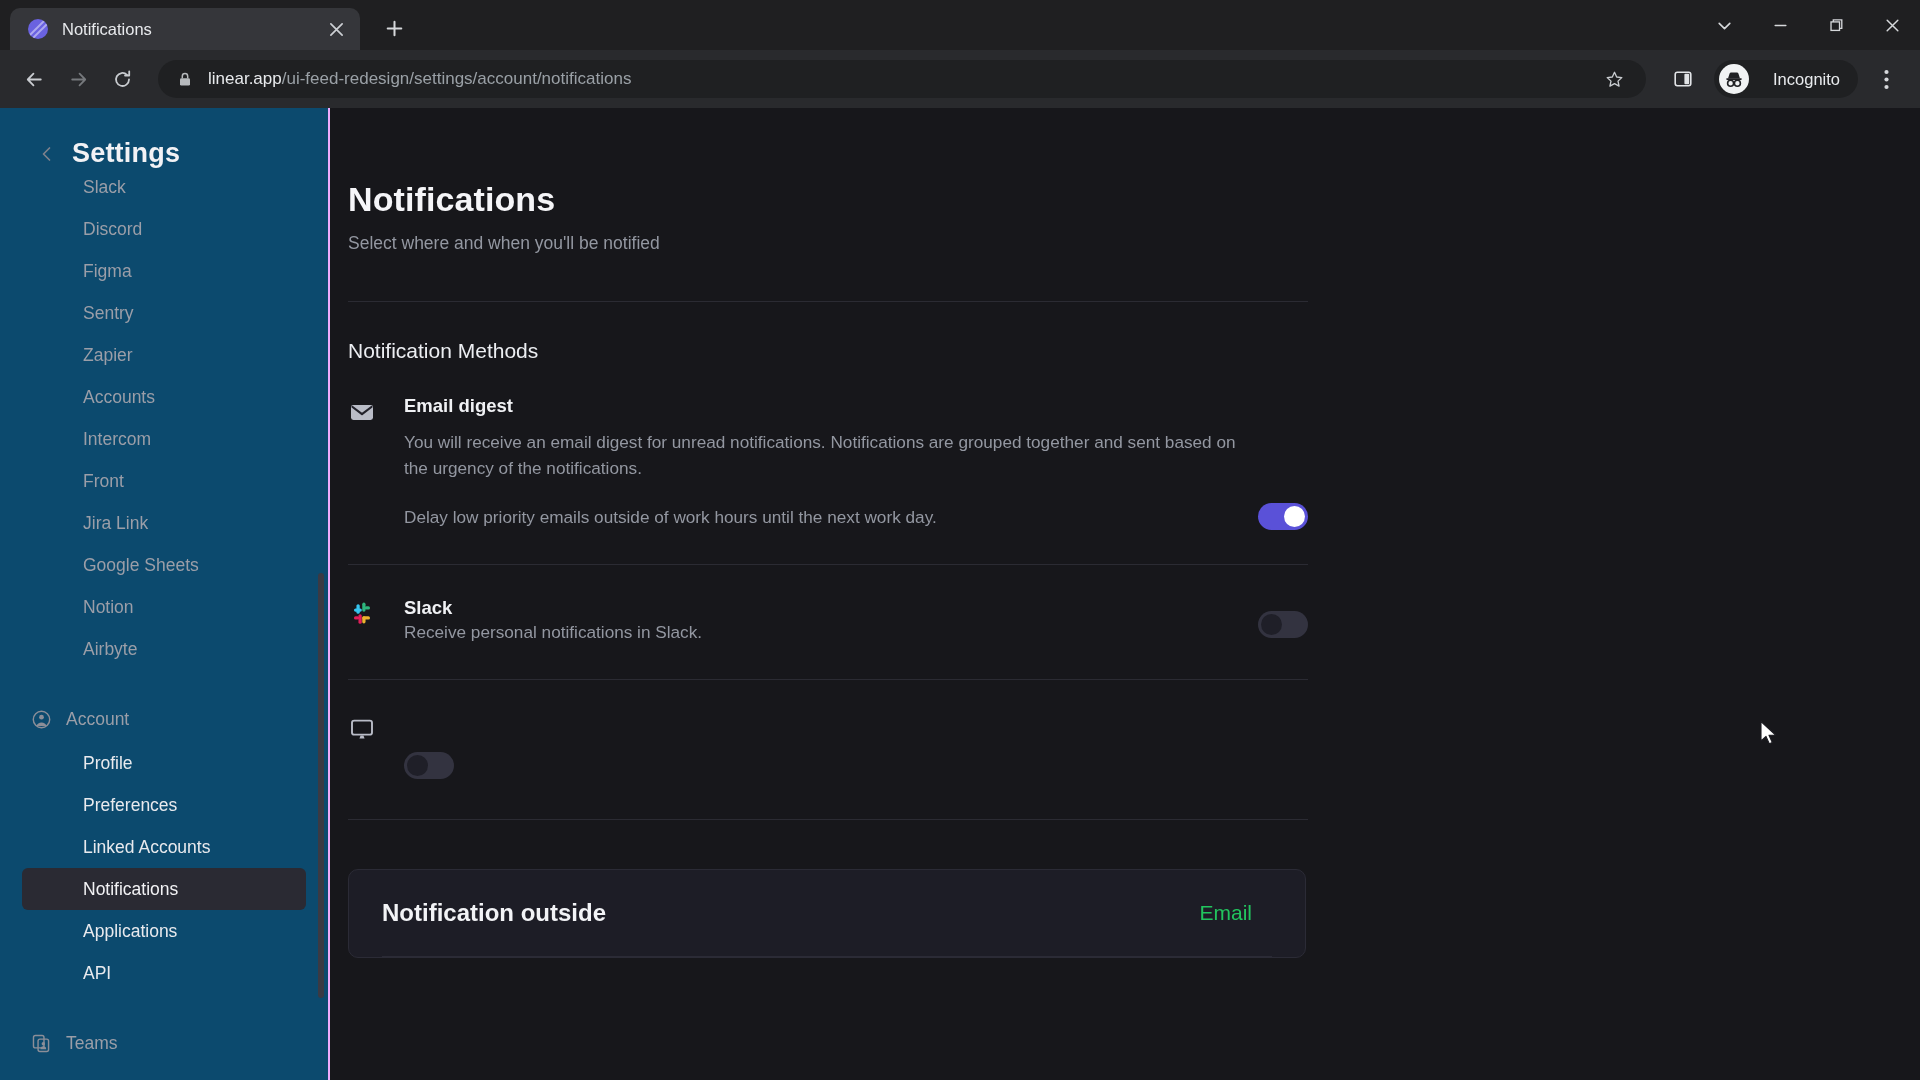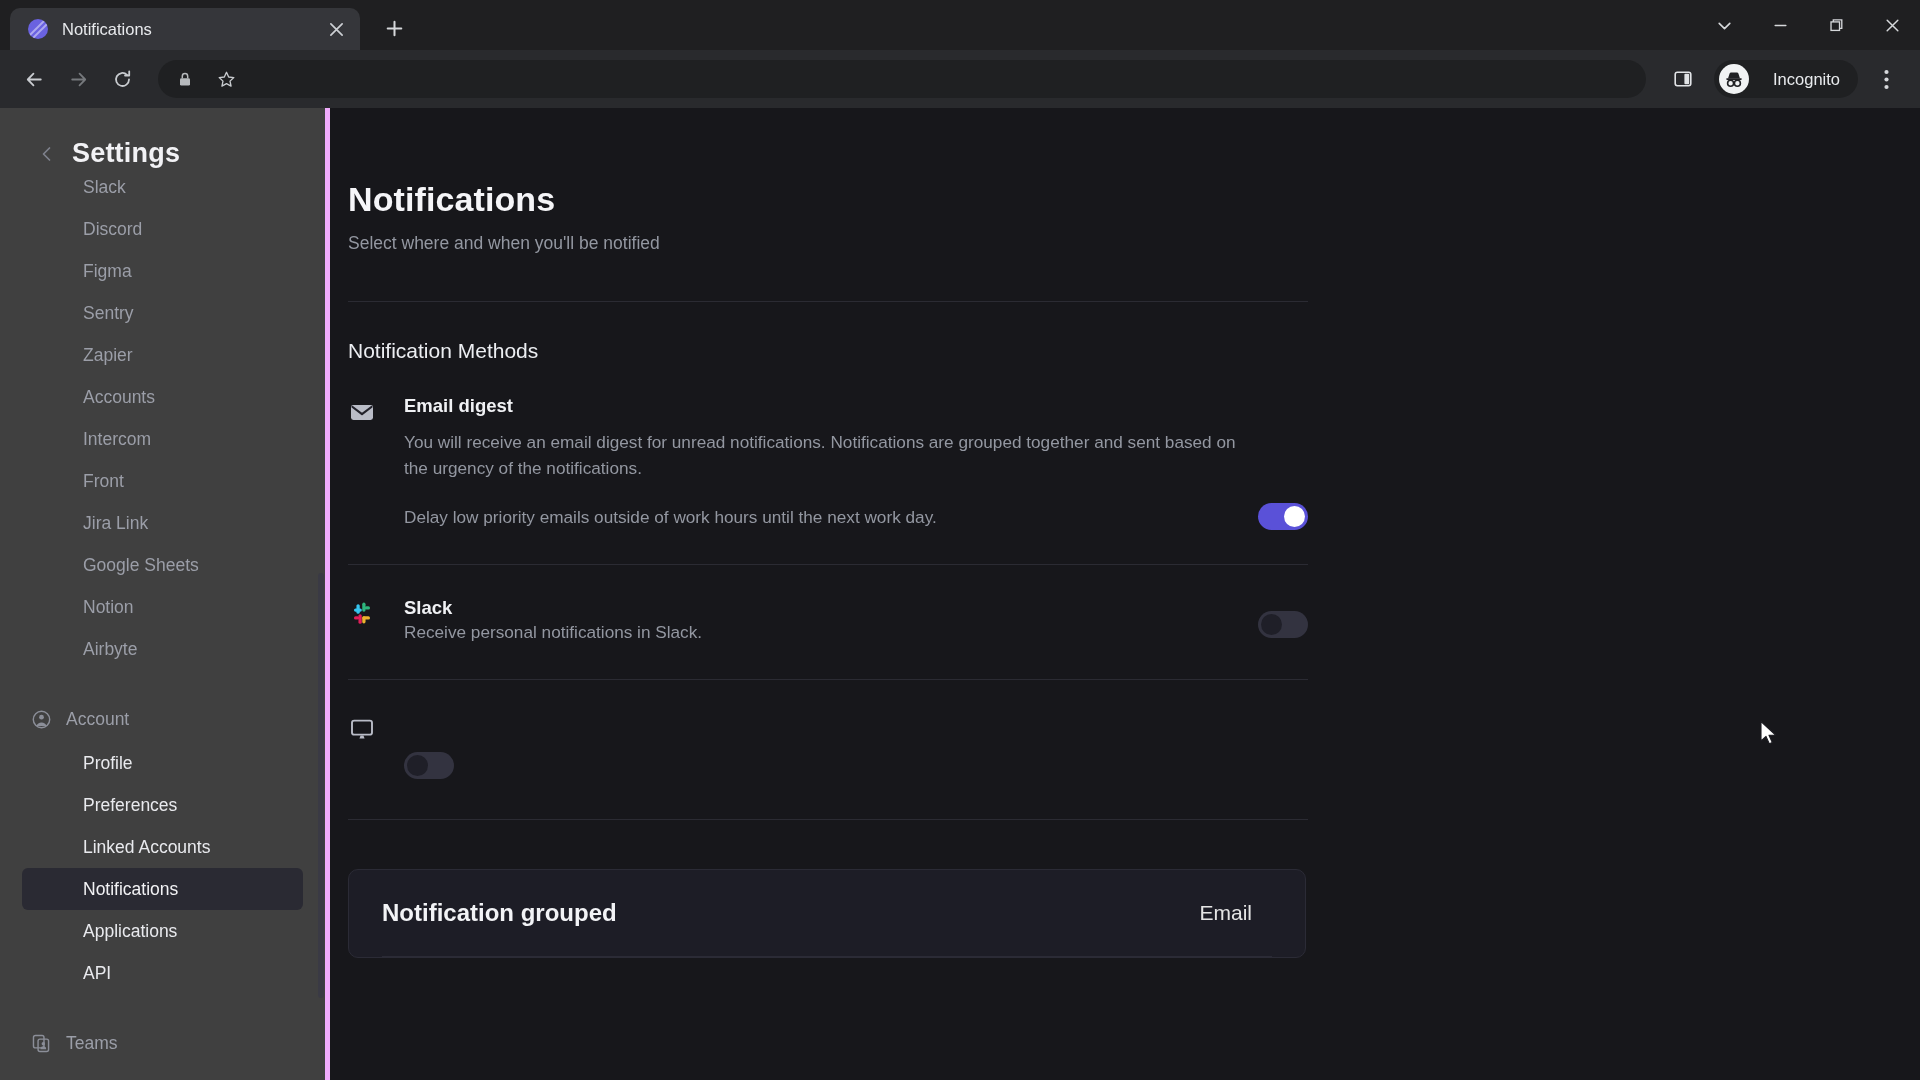--- a/index.html
+++ b/index.html
@@ -82,22 +82,22 @@
     display: flex; align-items: center; justify-content: center; color: #202124;
   }
   .incognito-label { color: #e8eaed; font-size: 16.5px; }
   .menu-btn { width: 40px; height: 40px; display: flex; align-items: center; justify-content: center; color: #d6d8db; flex: 0 0 40px; margin-left: 4px;}
 
   
   .page { flex: 1; display: flex; background: #17171b; min-height: 0; position: relative; }
 
   
   .sidebar {
-    width: 330px; flex: 0 0 330px; background: #404040;
-    position: relative; overflow: hidden; border-right: 5px solid #f0abfc;
+    width: 330px; flex: 0 0 330px; background: #0c4a6e;
+    position: relative; overflow: hidden; border-right: 2px solid #f0abfc;
   }
   .sb-header { display: flex; align-items: center; padding: 30px 0 0 38px; gap: 16px; }
   .sb-back { color: #7e818c; display: flex; align-items: center; }
   .sb-title { font-size: 27px; font-weight: 600; color: #f2f2f5; letter-spacing: .2px; }
 
   .sb-scroll { position: absolute; top: 80px; left: 0; right: 0; bottom: 0; }
   .sb-list { padding: 0 22px; }
   .sb-item {
     height: 42px; display: flex; align-items: center; padding-left: 61px;
     font-size: 17.5px; color: #9b9ea8; border-radius: 6px;
@@ -151,21 +151,21 @@
   .method-divider { height: 1px; background: #2b2b33; margin-top: 26px; }
 
   .settings-card {
     margin-top: 49px; width: 958px; background: #1d1d26;
     border: 1px solid #2b2b36; border-radius: 10px; padding: 0 33px;
   }
   .card-head {
     height: 86px; display: flex; align-items: center; justify-content: space-between;
   }
   .card-title { font-size: 24px; font-weight: 600; color: #f2f3f6; }
-  .card-col { font-size: 21px; font-weight: 500; color: #e5e5e5; padding-right: 20px;}
+  .card-col { font-size: 21px; font-weight: 500; color: #22c55e; padding-right: 20px;}
   .card-hr { height: 1px; background: #2b2b36; }
 
   
   .cursor { position: absolute; left: 1429px; top: 612px; pointer-events: none; }
 </style>
 </head>
 <body>
 
 <div class="browser">
 
@@ -228,20 +228,21 @@
         </svg>
     </div>
 
     <div class="omnibox">
       <span class="lock-icon">
         <svg width="14" height="15" viewBox="0 0 14 15">
             <rect x="2" y="6.2" width="10" height="7.4" rx="1.4" fill="currentColor"></rect>
             <path d="M4.3 6.2 V4.3a2.7 2.7 0 0 1 5.4 0 V6.2" stroke="currentColor" stroke-width="1.5" fill="none"></path>
           </svg>
       </span>
+      <span class="url"><span class="host">linear.app</span><span>/ui-feed-redesign/settings/account/notifications</span></span>
       <span class="star-btn">
         <svg width="19" height="19" viewBox="0 0 20 20">
             <path d="M10 2.4 l2.3 5 5.4.6 -4 3.7 1.1 5.3 -4.8-2.7 -4.8 2.7 1.1-5.3 -4-3.7 5.4-.6Z" stroke="currentColor" stroke-width="1.4" fill="none" stroke-linejoin="round"></path>
           </svg>
       </span>
     </div>
 
     <div class="sidepanel-btn">
       <svg width="20" height="20" viewBox="0 0 20 20">
           <rect x="2.2" y="3.2" width="15.6" height="13.6" rx="2.2" stroke="currentColor" stroke-width="1.6" fill="none"></rect>
@@ -411,21 +412,21 @@
                     <span class="knob"></span>
                   </div>
               </div>
             </div>
           </div>
         </div>
         <div class="method-divider" style="margin-top:32px;"></div>
 
         <div class="settings-card">
           <div class="card-head">
-            <div class="card-title">Notification grouped</div>
+            <div class="card-title">Notification outside</div>
             <div class="card-col">Email</div>
           </div>
           <div class="card-hr"></div>
         </div>
 
       </div>
 
       <div class="cursor">
         <svg width="20" height="28" viewBox="0 0 20 28">
           <path d="M2 1.5 L2 21 L7 16.4 L10.3 23.8 L13.3 22.4 L10 15.2 L16.6 15 Z" fill="#ffffff" stroke="#1c1c22" stroke-width="1.1" stroke-linejoin="round"></path>

